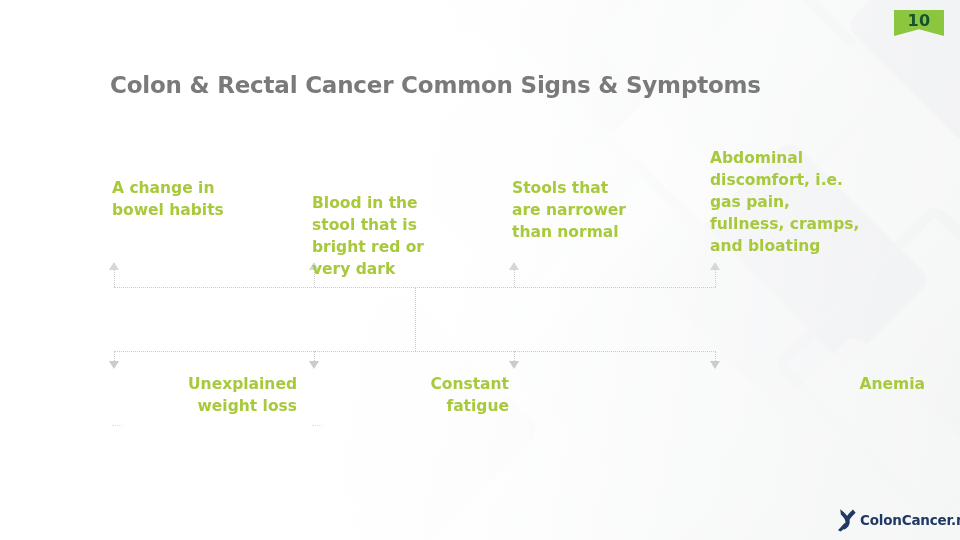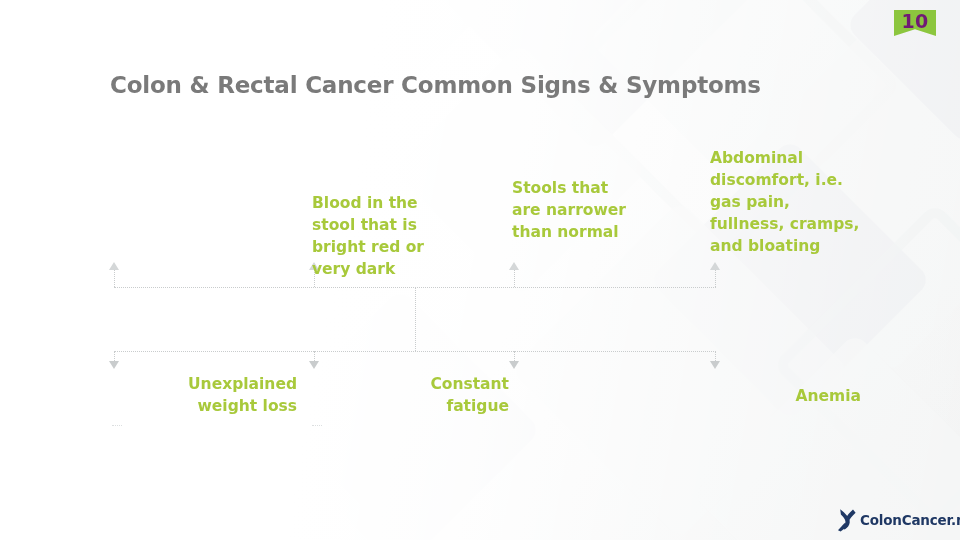--- a/index.html
+++ b/index.html
@@ -45,25 +45,25 @@
     inset: 0;
     background: linear-gradient(100deg, #ffffff 0%, #ffffff 36%, rgba(255,255,255,.88) 52%, rgba(255,255,255,.55) 68%, rgba(255,255,255,.25) 86%, rgba(255,255,255,.10) 100%);
     pointer-events: none;
   }
 
   
   #page-badge {
     position: absolute;
     top: 10px;
     left: 894px;
-    width: 42px;
+    width: 50px;
     height: 26px;
     background: #8cc63e;
-    color: #701a75;
-    font-size: 19px;
+    color: #14532d;
+    font-size: 16px;
     font-weight: bold;
     text-align: center;
     line-height: 22px;
     letter-spacing: .3px;
     -webkit-clip-path: polygon(0 0, 100% 0, 100% 100%, 50% 74%, 0 100%);
     clip-path: polygon(0 0, 100% 0, 100% 100%, 50% 74%, 0 100%);
   }
 
   
   #slide-title {
@@ -189,37 +189,40 @@
     <div class="arrow-down" style="left:309px; top:361px;"></div>
     <div class="vline" style="left:514px; top:351px; height:12px;"></div>
     <div class="arrow-down" style="left:509px; top:361px;"></div>
     <div class="vline" style="left:715px; top:351px; height:12px;"></div>
     <div class="arrow-down" style="left:710px; top:361px;"></div>
 
     <div class="stub" style="left:112px; top:425px;"></div>
     <div class="stub" style="left:312px; top:425px;"></div>
   </div>
 
+  <div class="col top-item" style="left:112px; top:177px;">
+    <div class="item-text">A change in<br>bowel habits</div>
+  </div>
   <div class="col top-item" style="left:312px; top:192px;">
     <div class="item-text">Blood in the<br>stool that is<br>bright red or<br>very dark</div>
   </div>
   <div class="col top-item" style="left:710px; top:147px; width:200px;">
     <div class="item-text">Abdominal<br>discomfort, i.e.<br>gas pain,<br>fullness, cramps,<br>and bloating</div>
   </div>
   <div class="col top-item" style="left:512px; top:177px;">
     <div class="item-text">Stools that<br>are narrower<br>than normal</div>
   </div>
 
   <div class="col bottom-item" style="left:112px;">
     <div class="item-text">Unexplained<br>weight loss</div>
   </div>
   <div class="col bottom-item" style="left:312px;margin-left:12px;">
     <div class="item-text">Constant<br>fatigue</div>
   </div>
-  <div class="col bottom-item" style="left:676px;margin-top:12px;">
+  <div class="col bottom-item" style="left:740px;">
     <div class="item-text">Anemia</div>
   </div>
 
   <div id="logo">
     <svg id="logo-mark" width="22" height="24" viewBox="0 0 22 24">
       <path d="M4.2 1.2 C 9.6 5.4, 12.8 9.0, 13.6 12.4 C 14.2 15.2, 13.0 18.0, 10.6 20.0
                C 9.8 20.7, 9.0 21.2, 8.2 21.6 L 6.0 18.6 C 7.6 17.6, 8.8 16.4, 9.3 15.0
                C 10.0 12.8, 8.6 10.0, 4.9 6.4 Z" fill="#1f3864"></path>
       <path d="M17.0 1.6 C 13.2 5.0, 10.8 8.0, 9.8 10.8 L 12.4 14.2
                C 13.6 11.2, 16.0 8.0, 19.6 4.8 Z" fill="#1f3864"></path>

